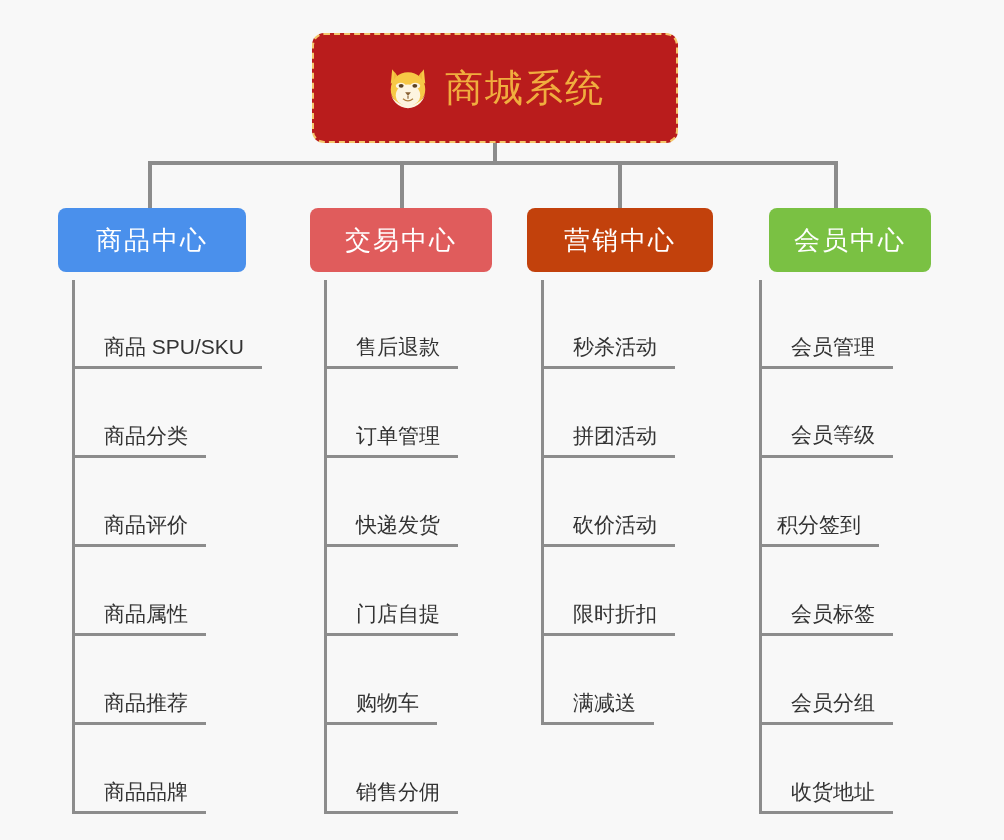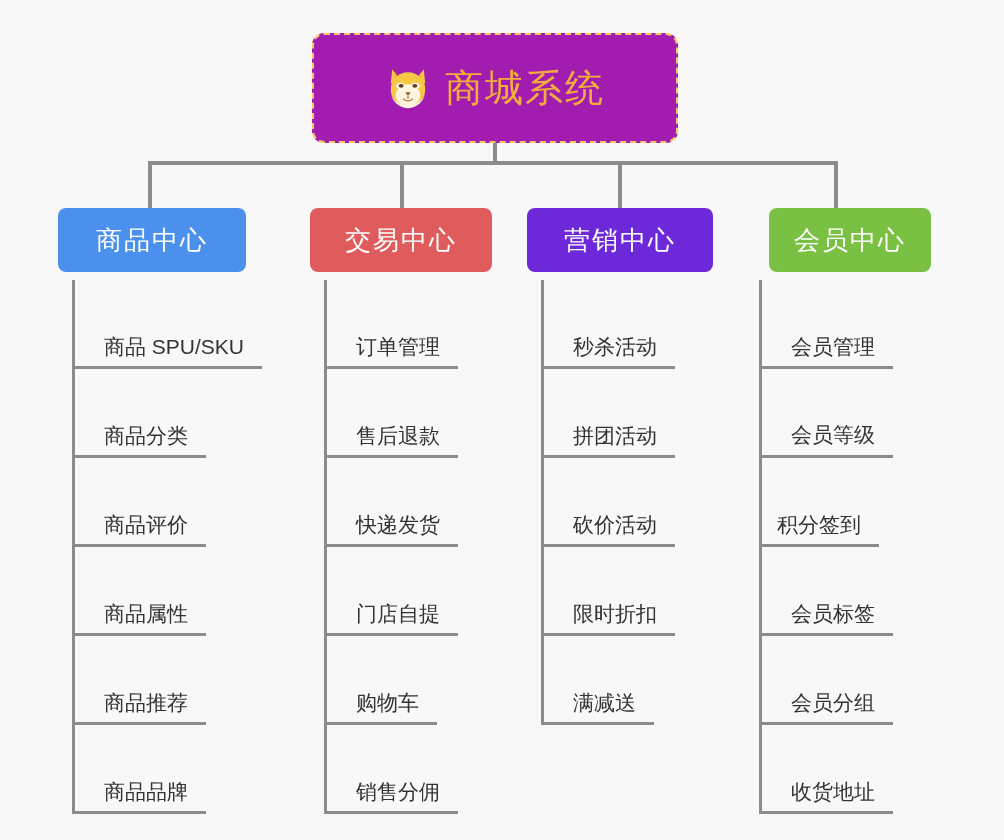--- a/index.html
+++ b/index.html
@@ -21,21 +21,21 @@
   }
 
   
   .root-node {
     position: absolute;
     left: 312px;
     top: 33px;
     width: 366px;
     height: 110px;
     box-sizing: border-box;
-    background: #a21caf;
+    background: #b91c1c;
     border: 2px dashed #f5c76a;
     border-radius: 12px;
     display: flex;
     align-items: center;
     justify-content: center;
     gap: 14px;
   }
   .root-title {
     font-size: 38px;
     color: #f0ad3e;
@@ -170,42 +170,42 @@
     </div>
   </div>
 
   <div class="column" style="left:310px; width:182px;">
     <div class="cat-box" style="background: rgb(224, 92, 92);">
       <span>交易中心</span>
     </div>
     <div class="items">
       <div class="spine" style="background: rgb(140, 140, 140);"></div>
       <div class="item">
+          <span class="item-label" style="border-bottom-color: rgb(140, 140, 140);">售后退款</span>
+        </div>
+      <div class="item">
           <span class="item-label" style="border-bottom-color: rgb(140, 140, 140);">订单管理</span>
         </div>
       <div class="item">
-          <span class="item-label" style="border-bottom-color: rgb(140, 140, 140);">售后退款</span>
-        </div>
-      <div class="item">
           <span class="item-label" style="border-bottom-color: rgb(140, 140, 140);">快递发货</span>
         </div>
       <div class="item">
           <span class="item-label" style="border-bottom-color: rgb(140, 140, 140);">门店自提</span>
         </div>
       <div class="item">
           <span class="item-label" style="border-bottom-color: rgb(140, 140, 140);">购物车</span>
         </div>
       <div class="item">
           <span class="item-label" style="border-bottom-color: rgb(140, 140, 140);">销售分佣</span>
         </div>
     </div>
   </div>
 
   <div class="column" style="left:527px; width:186px;">
-    <div class="cat-box" style="background: #6d28d9;">
+    <div class="cat-box" style="background: #c2410c;">
       <span>营销中心</span>
     </div>
     <div class="items">
       <div class="spine" style="background: rgb(140, 140, 140);"></div>
       <div class="item">
           <span class="item-label" style="border-bottom-color: rgb(140, 140, 140);">秒杀活动</span>
         </div>
       <div class="item">
           <span class="item-label" style="border-bottom-color: rgb(140, 140, 140);">拼团活动</span>
         </div>

